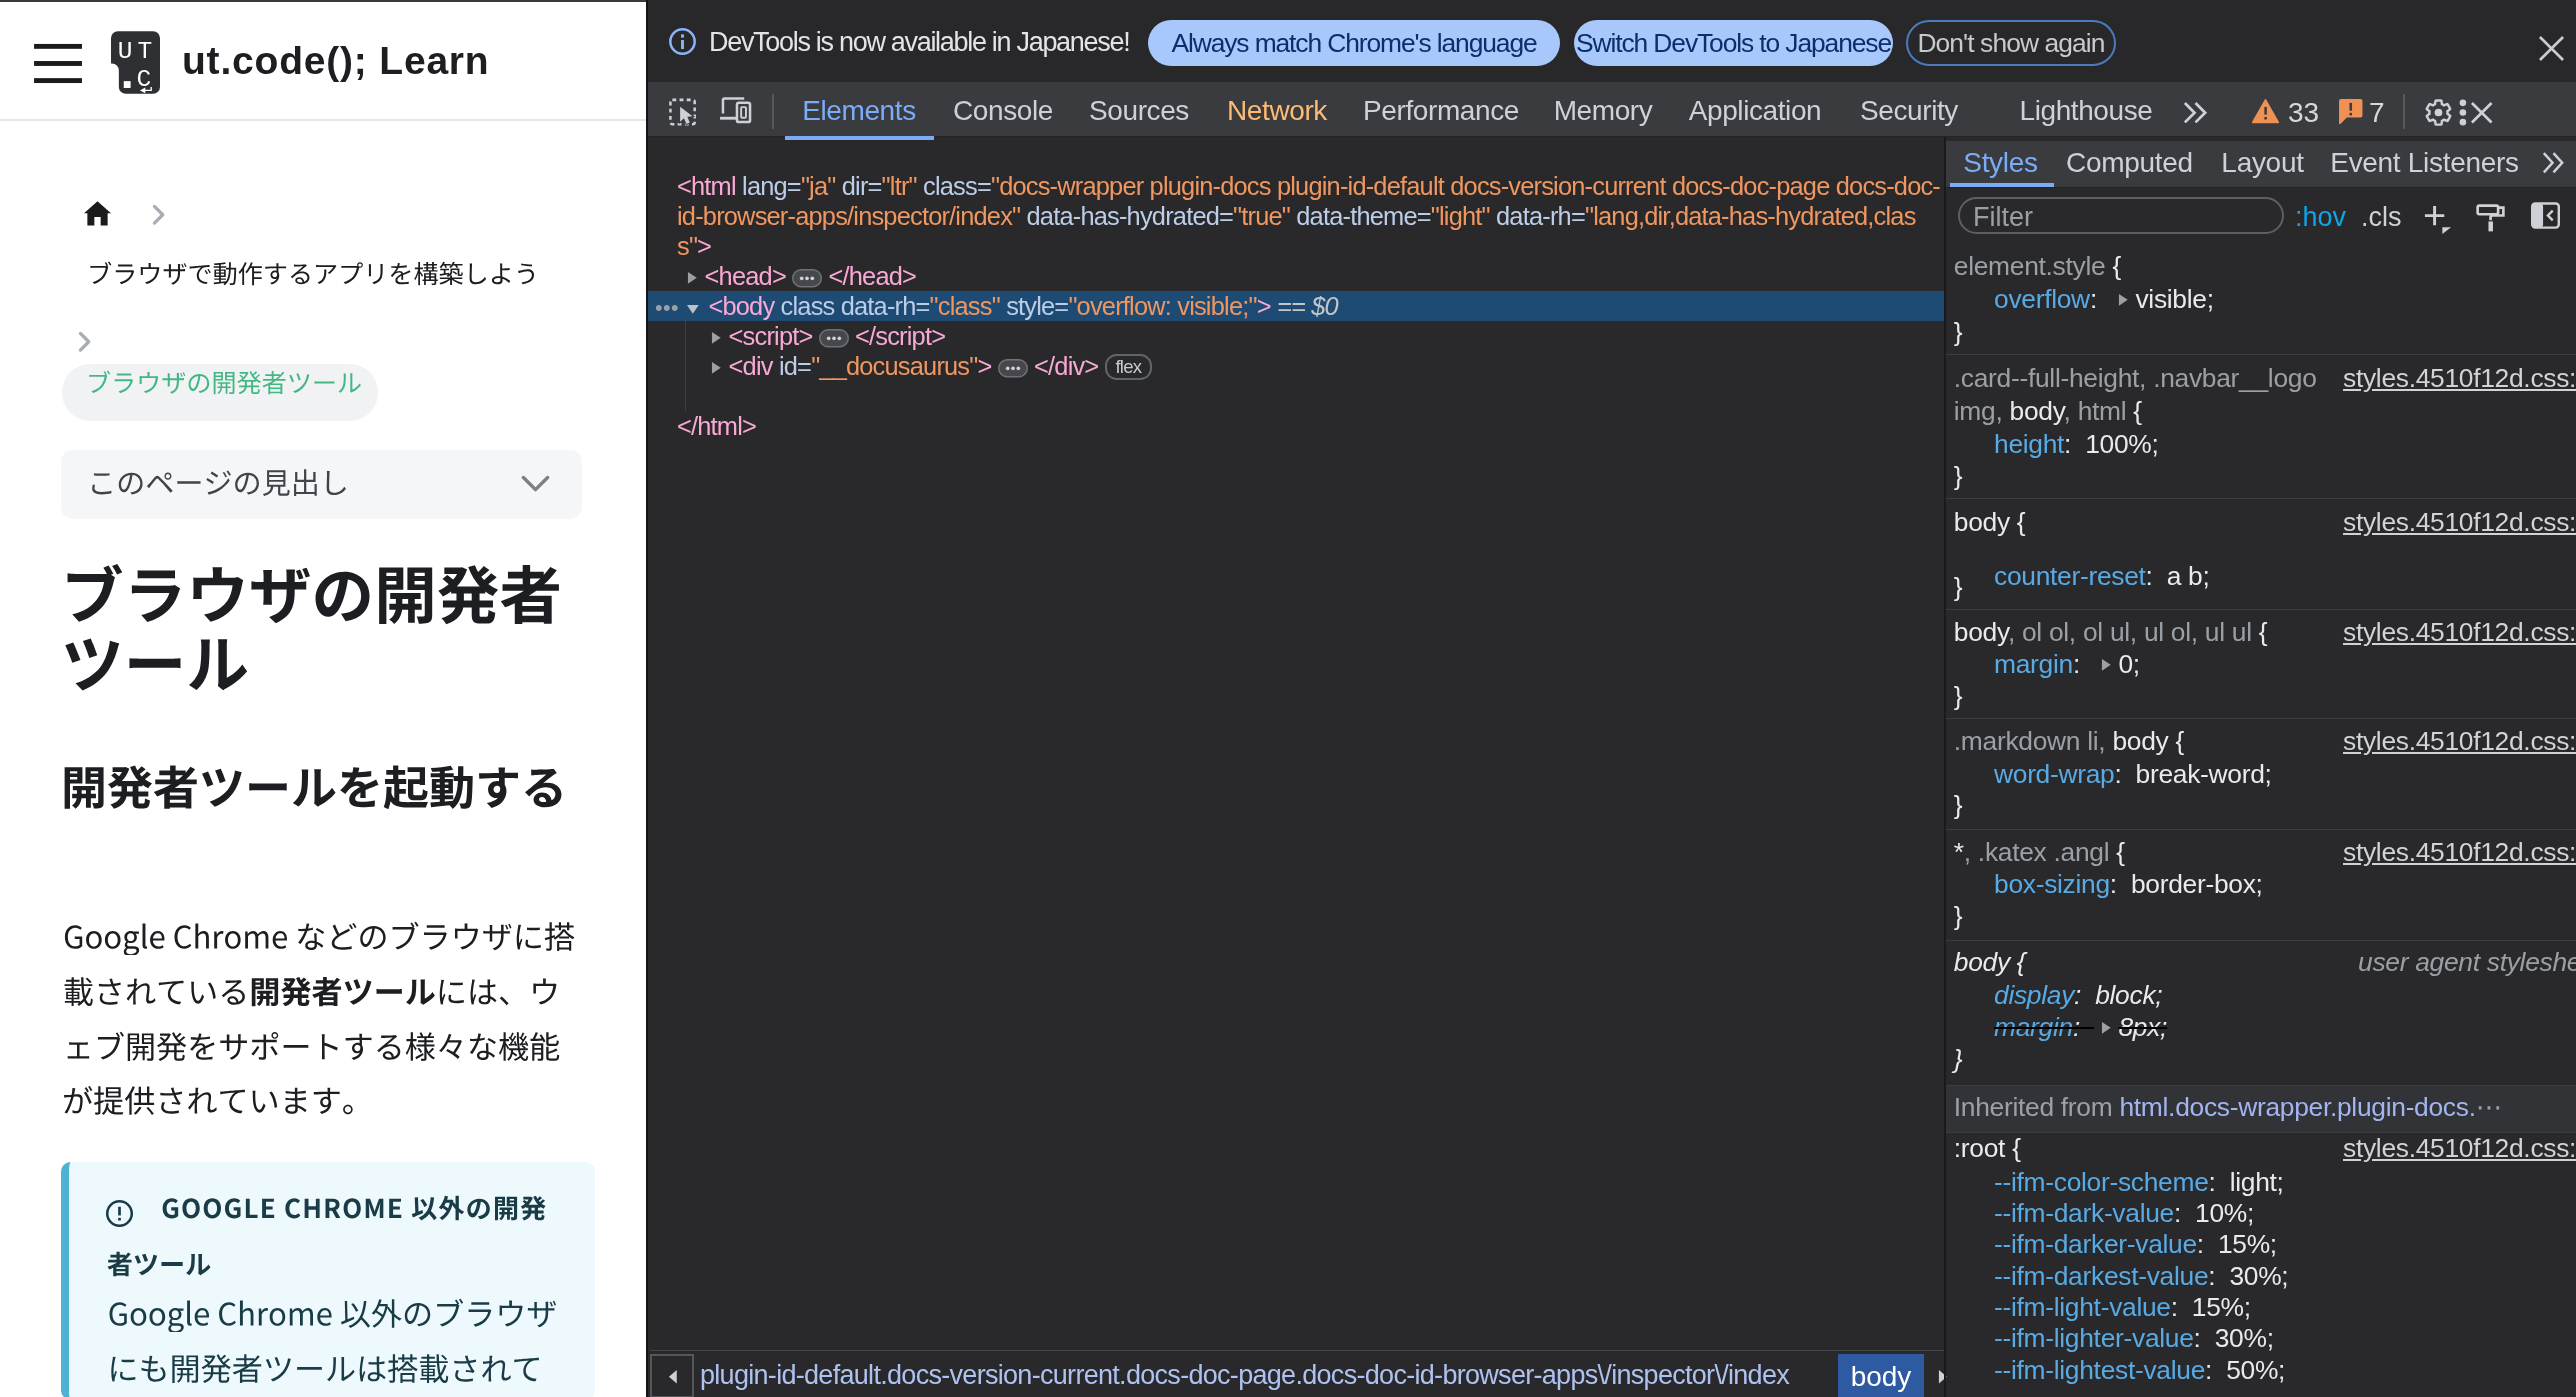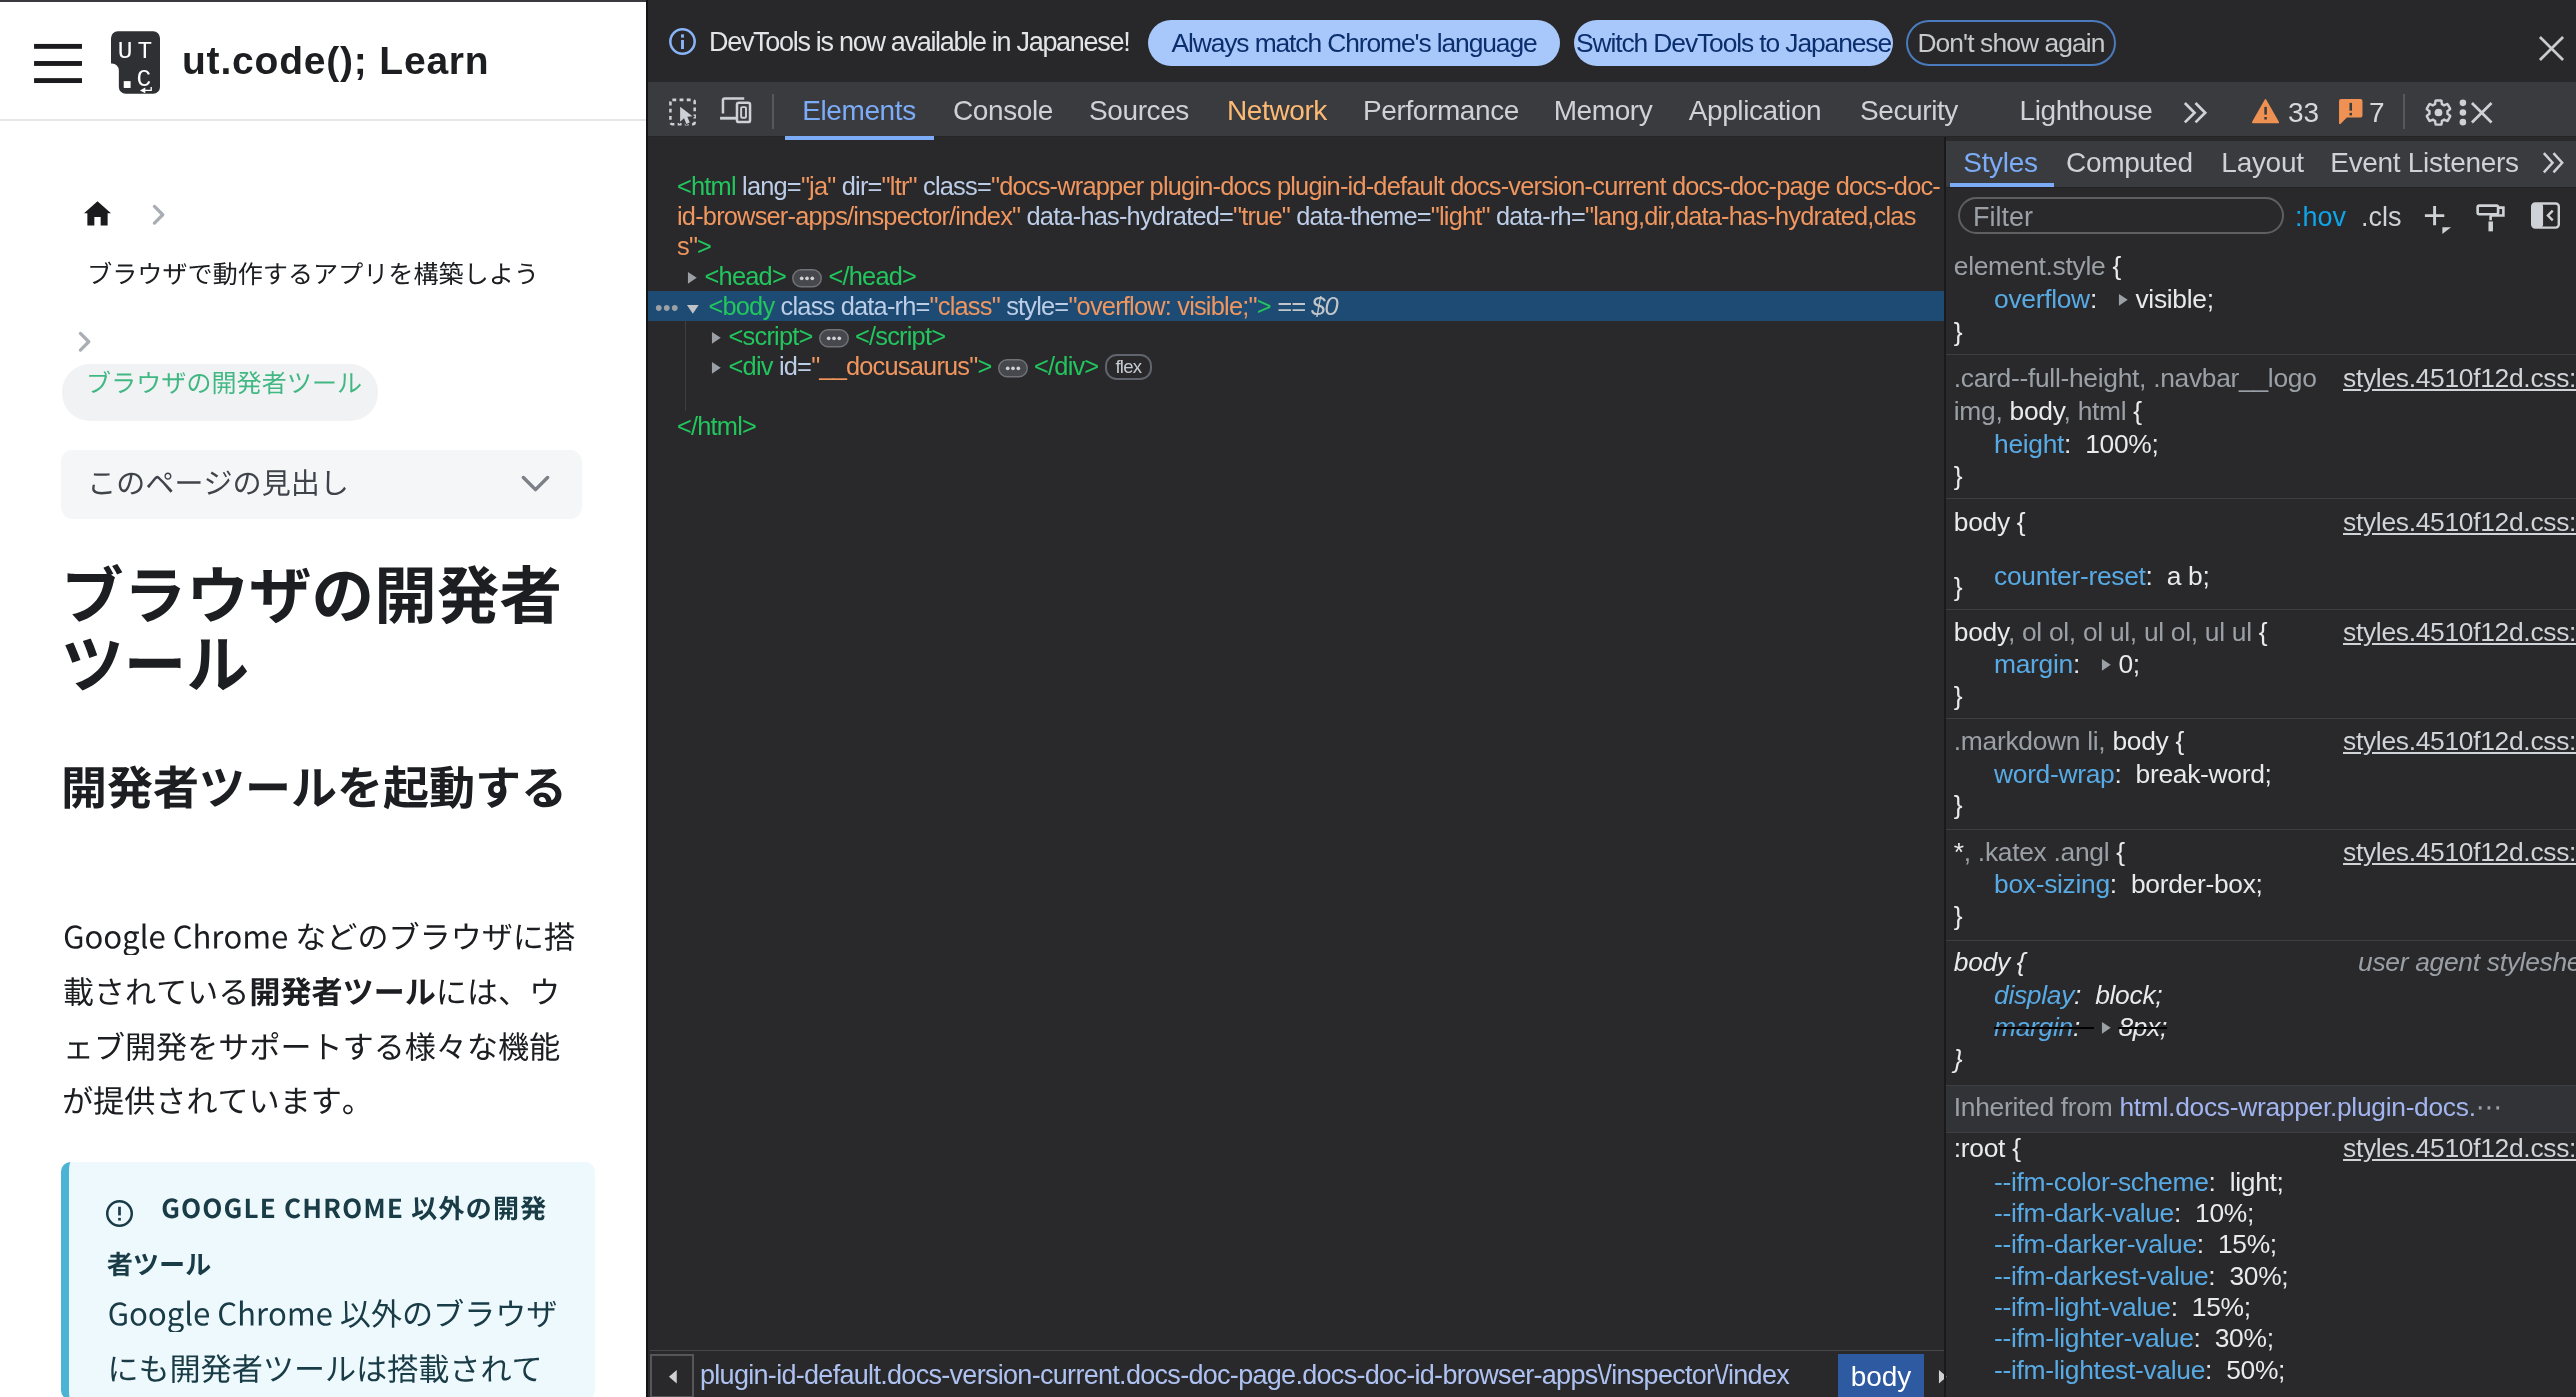--- a/index.html
+++ b/index.html
@@ -5,21 +5,21 @@
 #root{position:relative;width:2576px;height:1398px;overflow:hidden;font-family:"Liberation Sans",sans-serif;}
 .abs{position:absolute}
 #page{position:absolute;left:0;top:2px;width:646px;height:1396px;background:#fff;overflow:hidden}
 #topstrip{position:absolute;left:0;top:0;width:646px;height:2px;background:#3a3b3f}
 #dt{position:absolute;left:646px;top:0;width:1930px;height:1398px;background:#29292b;border-left:2px solid #141415;box-sizing:border-box;overflow:hidden}
 .pill{top:19.6px;height:46px;border-radius:23.5px;background:#a8c7fa;color:#0b2e6d;font-size:26.4px;letter-spacing:-1.1px;font-weight:500;text-align:center;line-height:46px;overflow:hidden}
 .pillo{top:19.6px;height:42px;border-radius:23.5px;border:2px solid #4a7bbd;color:#c7cacd;font-size:26.4px;letter-spacing:-0.9px;text-align:center;line-height:42px}
 .tab{top:95px;width:236px;text-align:center;font-size:28px;letter-spacing:-0.4px}
 #dom{position:absolute;left:0px;top:141px;width:1296px;height:1209px;background:#29292b;overflow:hidden}
 .drow{position:absolute;left:0;width:1296px;height:30px;line-height:30px;font-size:25.4px;letter-spacing:-0.8px;white-space:nowrap;overflow:hidden}
-.t{color:#22c55e}.a{color:#bccde8}.v{color:#f0965f}.g{color:#9aa0a6}.w{color:#e8eaed}.p{color:#58aae5}
+.t{color:#f9a8d4}.a{color:#bccde8}.v{color:#f0965f}.g{color:#9aa0a6}.w{color:#e8eaed}.p{color:#58aae5}
 .eq{color:#c3c6c9;font-style:italic}
 .tri{vertical-align:-1px;margin-right:2px}
 .flexb{display:inline-block;border:2px solid #60646c;border-radius:11.7px;height:21.5px;line-height:21.5px;font-size:18.6px;color:#c6cad1;padding:0 8.8px;vertical-align:2px}
 #sp{position:absolute;left:1298px;top:141px;width:632px;height:1257px;background:#29292b;overflow:hidden}
 #spdiv{position:absolute;left:1296px;top:137px;width:2px;height:1261px;background:#1a1a1c}
 .tab2{position:absolute;top:5.9px;width:215px;text-align:center;font-size:28px;letter-spacing:-0.3px}
 .sline{position:absolute;height:30px;line-height:30px;font-size:26.4px;letter-spacing:-0.3px;white-space:nowrap}
 .slink{text-decoration:underline;color:#d0d3d8;width:235px;overflow:hidden}
 #crumb{position:absolute;left:2px;top:1350px;width:1294px;height:48px;background:#29292b;border-top:1px solid #46474b}
 </style></head>

